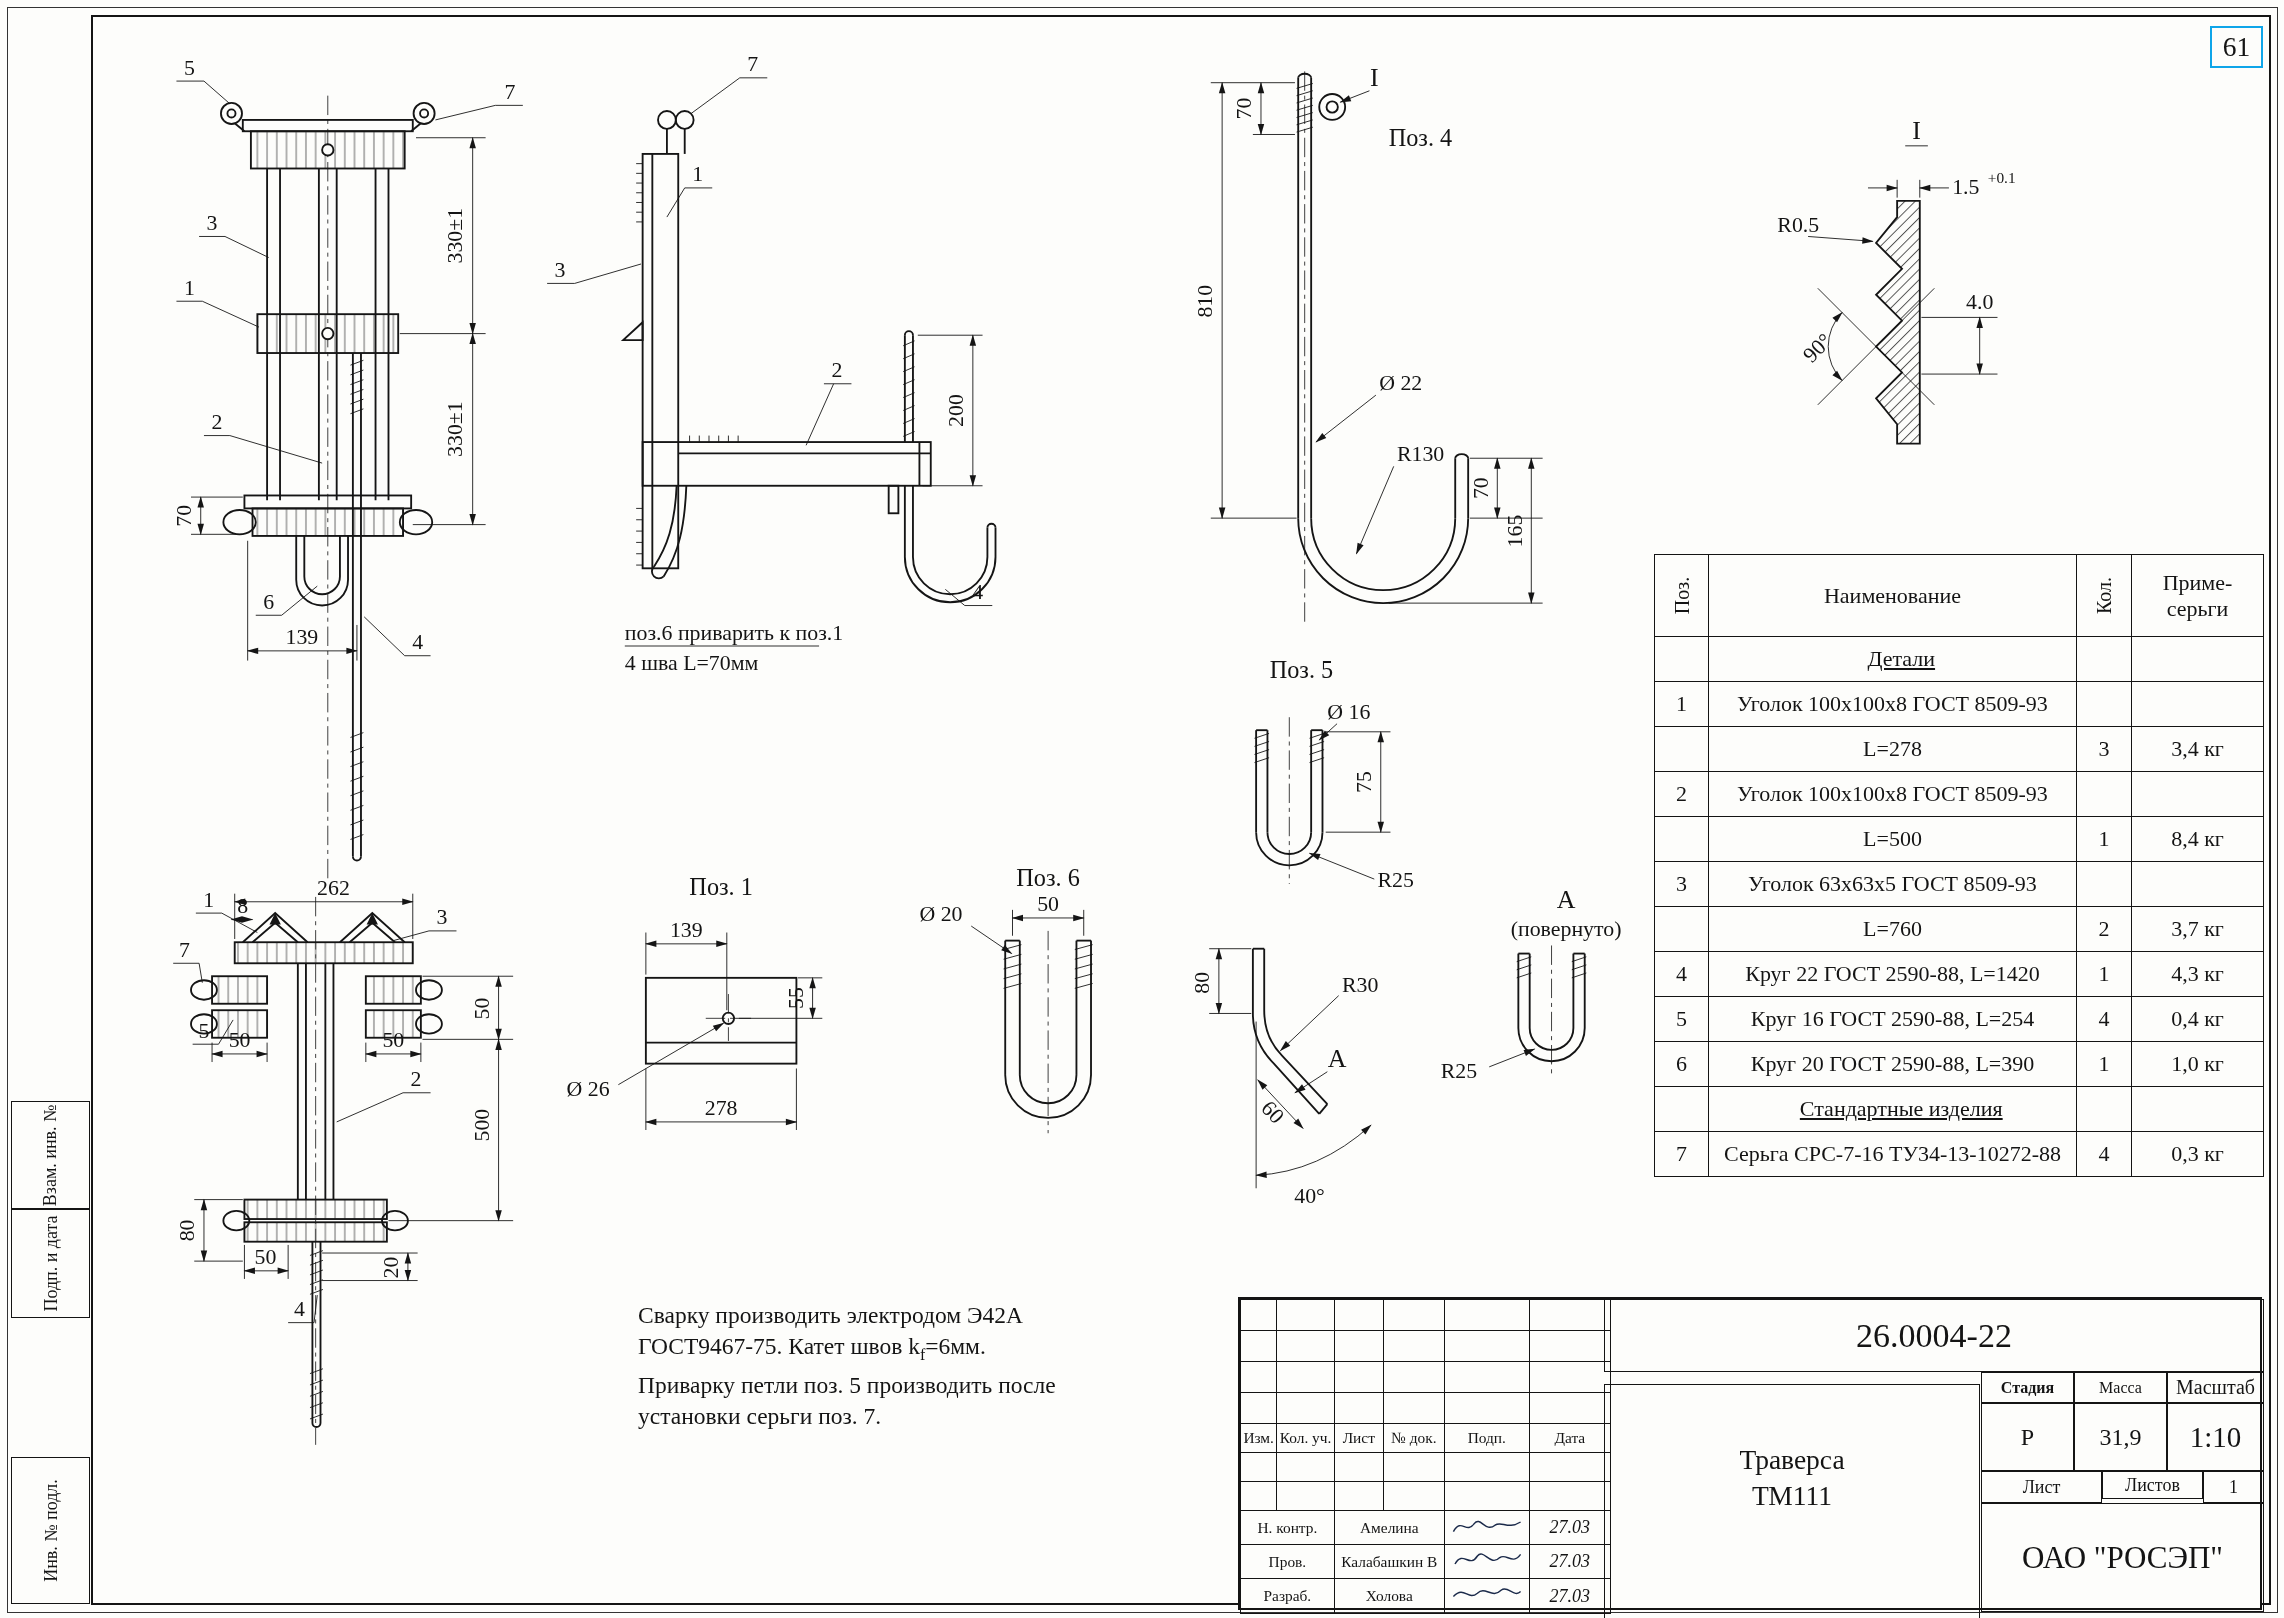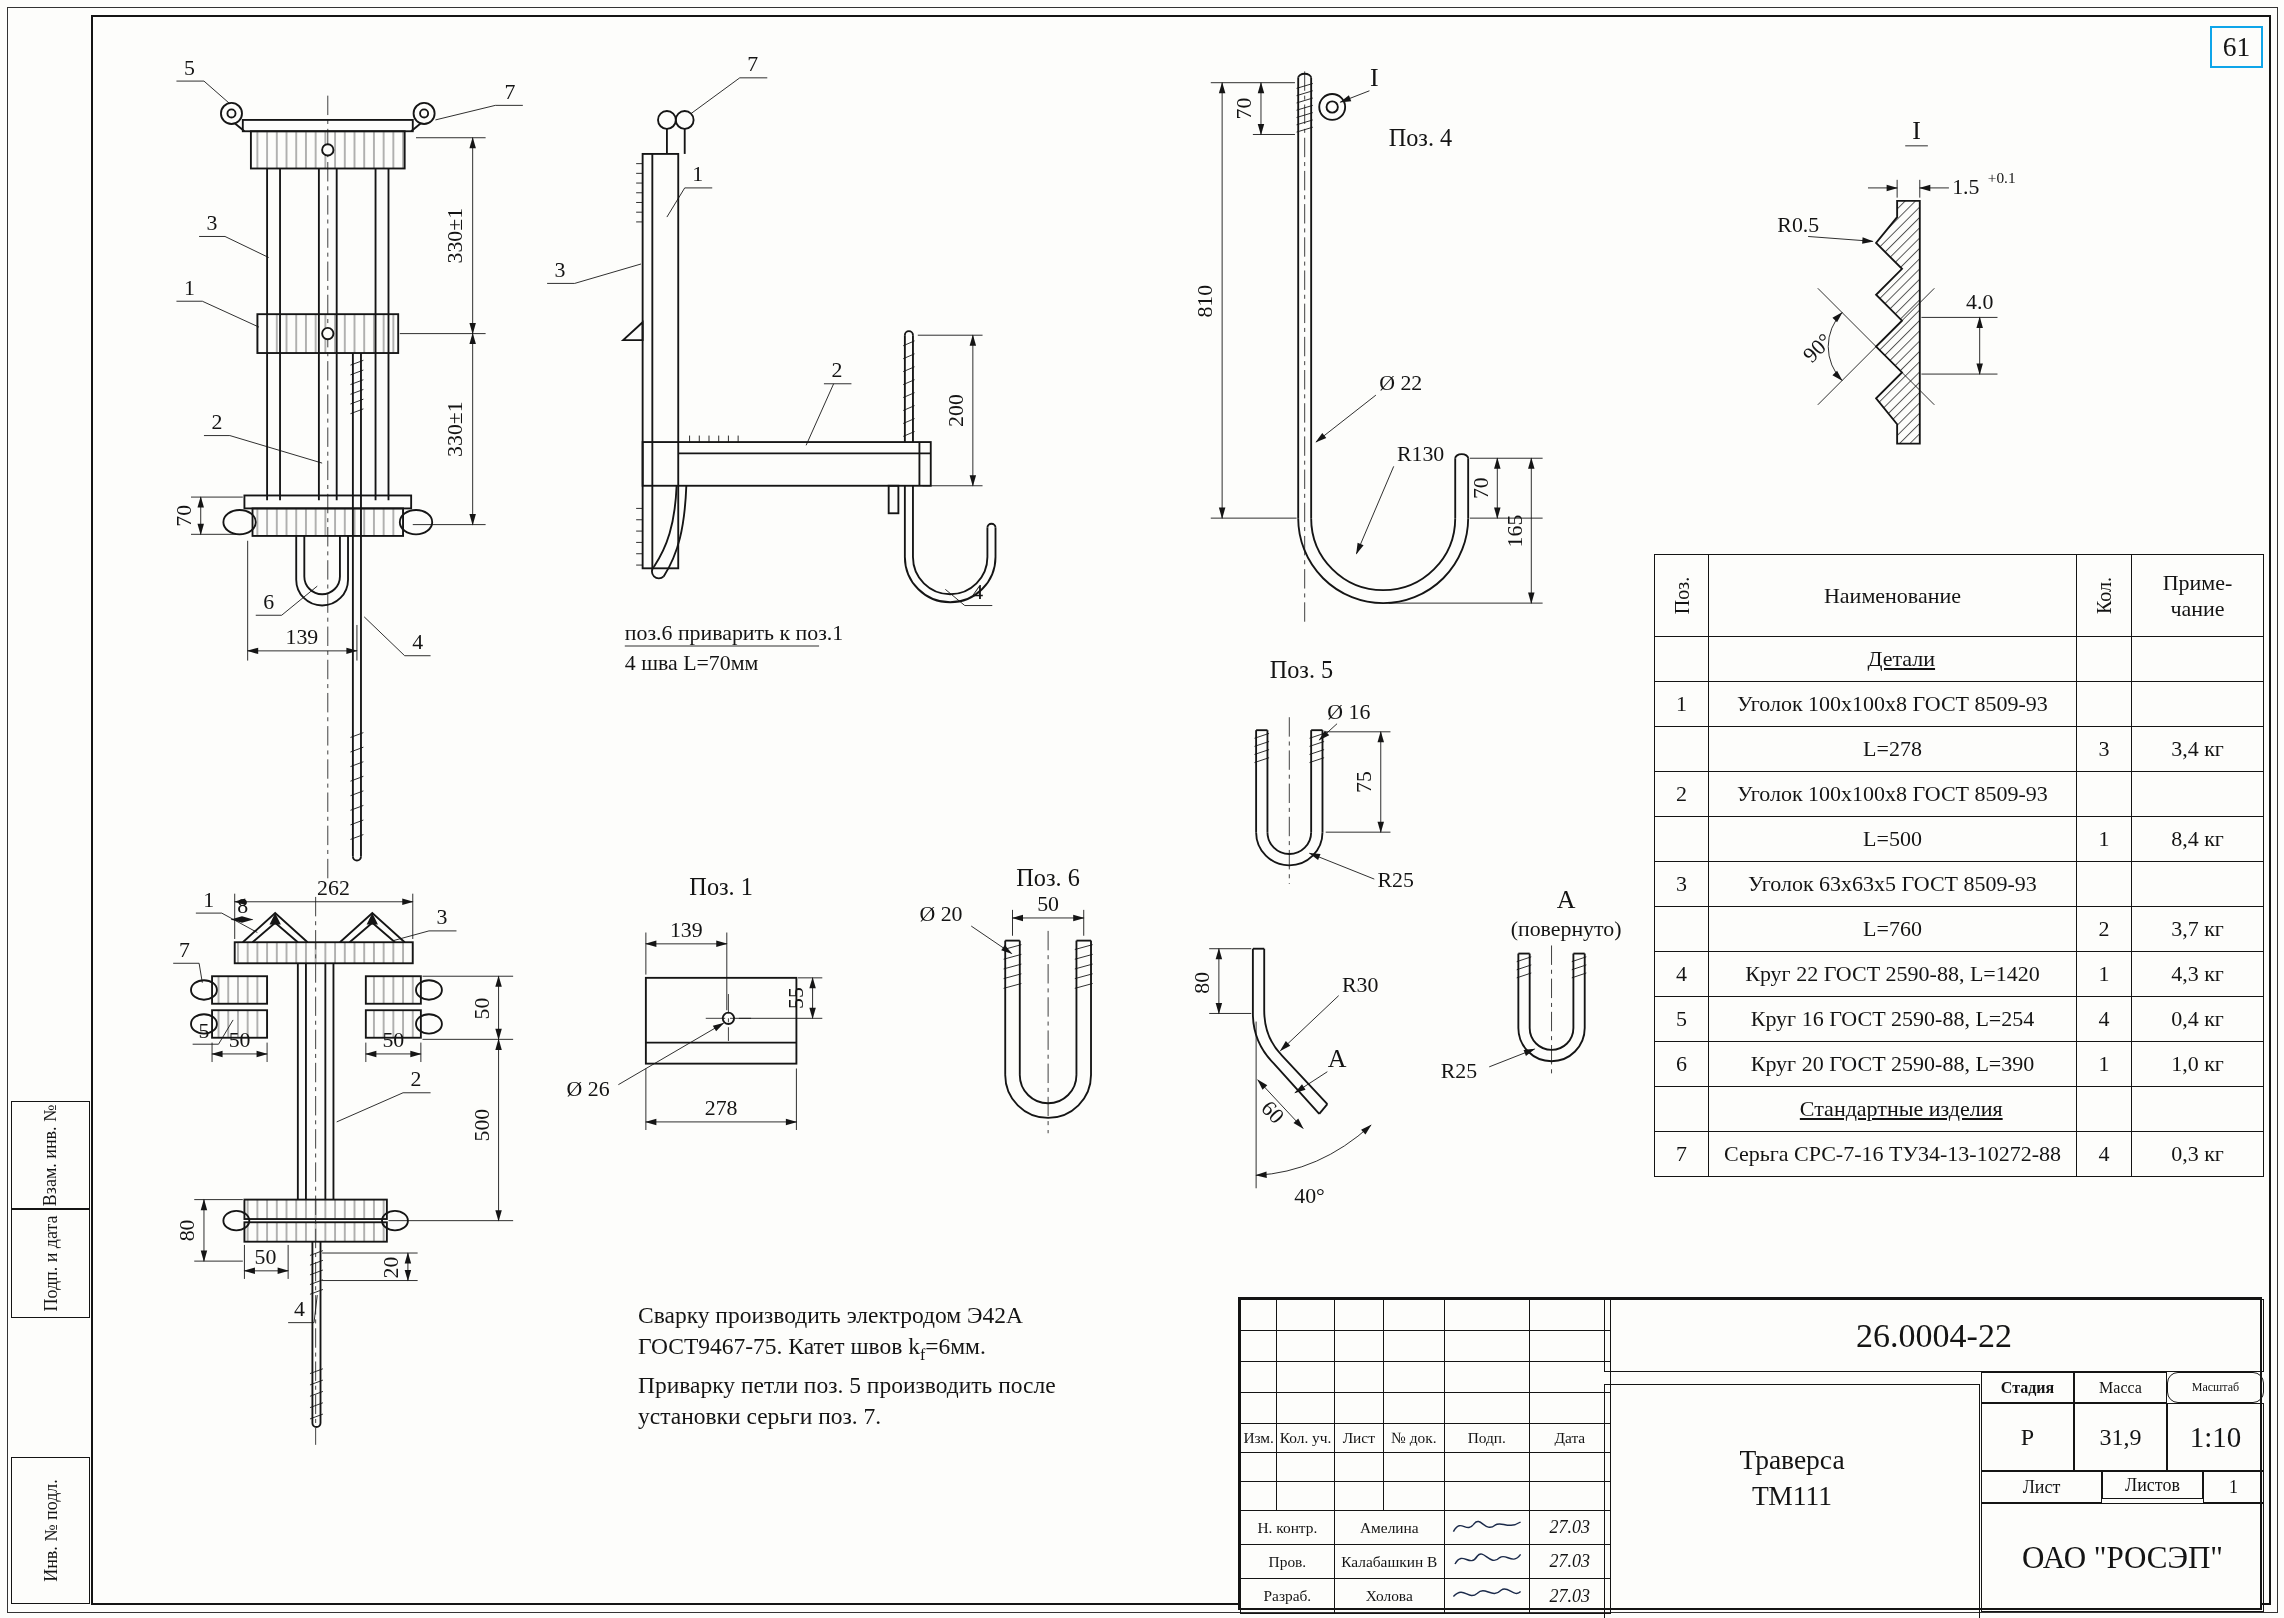--- a/index.html
+++ b/index.html
@@ -532,21 +532,21 @@
         <tr>
       <th>
             <div class="rot">Поз.</div>
           </th>
       <th>Наименование</th>
       <th>
             <div class="rot">Кол.</div>
           </th>
       <th>
             <div>Приме-</div>
-            <div>чание</div>
+            <div>серьги</div>
           </th>
     </tr>
     <tr>
           <td class="c"></td>
           <td class="sec">Детали</td>
           <td class="c"></td>
           <td class="c"></td>
         </tr>
     <tr>
           <td class="c">1</td>
@@ -717,21 +717,21 @@
     <div class="cell" style="left:364px;top:73px;width:376px;height:240px;flex-direction:column;justify-content:flex-start;padding-top:57px;font-size:27.5px;line-height:36px;margin-top:12px;">
       <span>Траверса</span>
         <span>ТМ111</span>
     </div>
     <div class="cell" style="left:741px;top:73px;width:93px;height:31px;font-size:16px;font-weight:bold;">
         <span>Стадия</span>
       </div>
     <div class="cell" style="left:834px;top:73px;width:93px;height:31px;font-size:16px;">
         <span>Масса</span>
       </div>
-    <div class="cell" style="left:927px;top:73px;width:97px;height:31px;font-size:12px;border-radius:11px;">
+    <div class="cell" style="left:927px;top:73px;width:97px;height:31px;font-size:20px;">
         <span>Масштаб</span>
       </div>
     <div class="cell" style="left:741px;top:104px;width:93px;height:68px;font-size:24px;">
         <span>Р</span>
       </div>
     <div class="cell" style="left:834px;top:104px;width:93px;height:68px;font-size:24px;">
         <span>31,9</span>
       </div>
     <div class="cell" style="left:927px;top:104px;width:97px;height:68px;font-size:29px;">
         <span>1:10</span>

